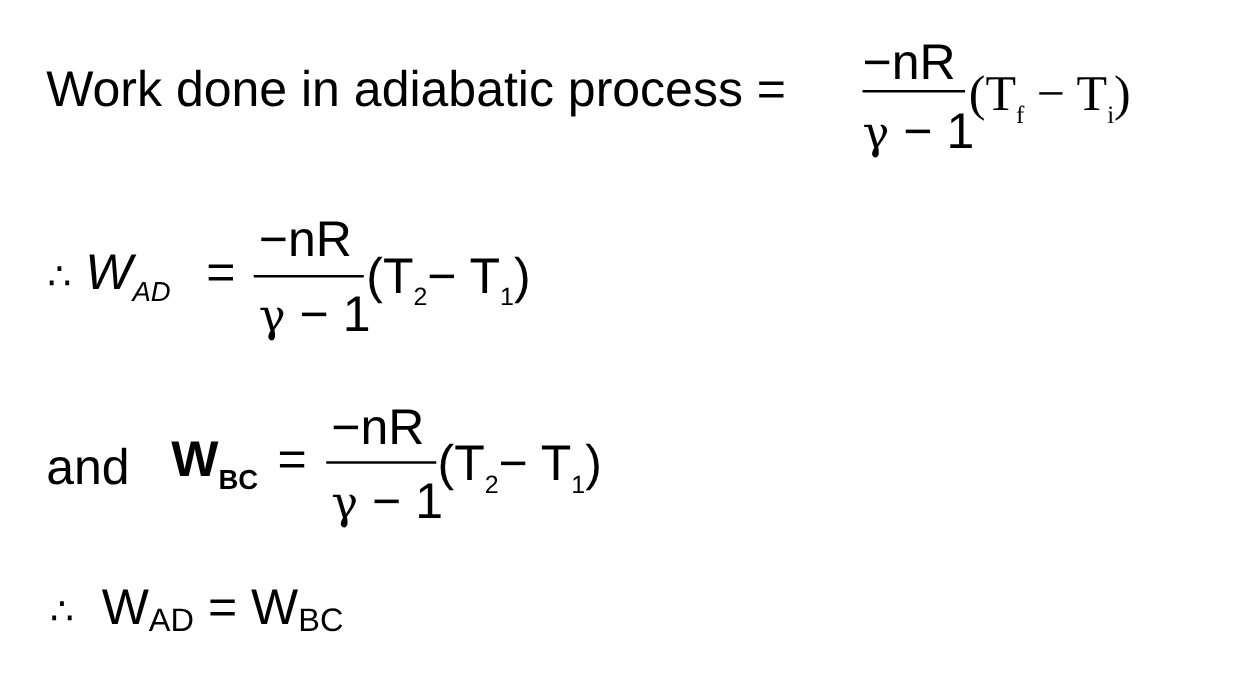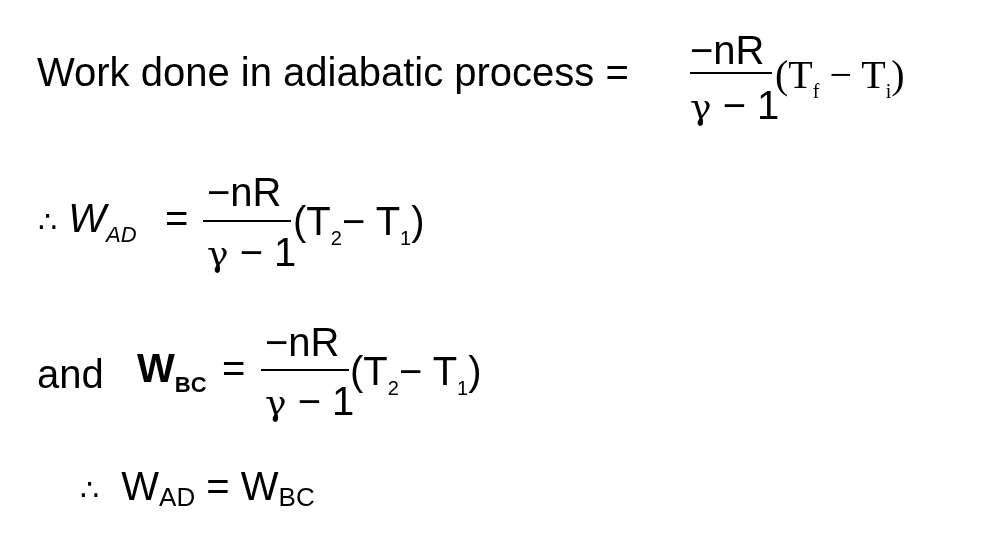--- a/index.html
+++ b/index.html
@@ -30,13 +30,13 @@
 <div class="abs big" style="left:293px; top:201px;"><span>(T</span><span class="sub-s">2</span><span>− T</span><span class="sub-s">1</span><span>)</span></div>
 
 <div class="abs big" style="left:37px; top:354px;">and</div>
 <div class="abs big" style="left:137px; top:348px;font-weight:bold;"><span>W</span><span class="sub">BC</span></div>
 <div class="abs big" style="left:222px; top:348px;">=</div>
 <div class="num" style="left:265px; top:322px;">−nR</div>
 <div class="frac-line" style="left:261px; top:369px; width:88px;"></div>
 <div class="den" style="left:265px; top:381px;"><span class="gamma">γ</span><span> − 1</span></div>
 <div class="abs big" style="left:350px; top:351px;"><span>(T</span><span class="sub-s">2</span><span>− T</span><span class="sub-s">1</span><span>)</span></div>
 
-<div class="abs big" style="left:40px; top:466px;margin-left:40px;"><span style="font-family:'DejaVu Sans',sans-serif;font-size:30px;">∴</span>&nbsp;&nbsp;<span>W</span><span style="font-size:26px;position:relative;top:6px;">AD</span> <span>=</span> <span>W</span><span style="font-size:26px;position:relative;top:6px;">BC</span></div>
+<div class="abs big" style="left:40px; top:466px;"><span style="font-family:'DejaVu Sans',sans-serif;font-size:30px;">∴</span>&nbsp;&nbsp;<span>W</span><span style="font-size:26px;position:relative;top:6px;">AD</span> <span>=</span> <span>W</span><span style="font-size:26px;position:relative;top:6px;">BC</span></div>
 
 </body></html>

